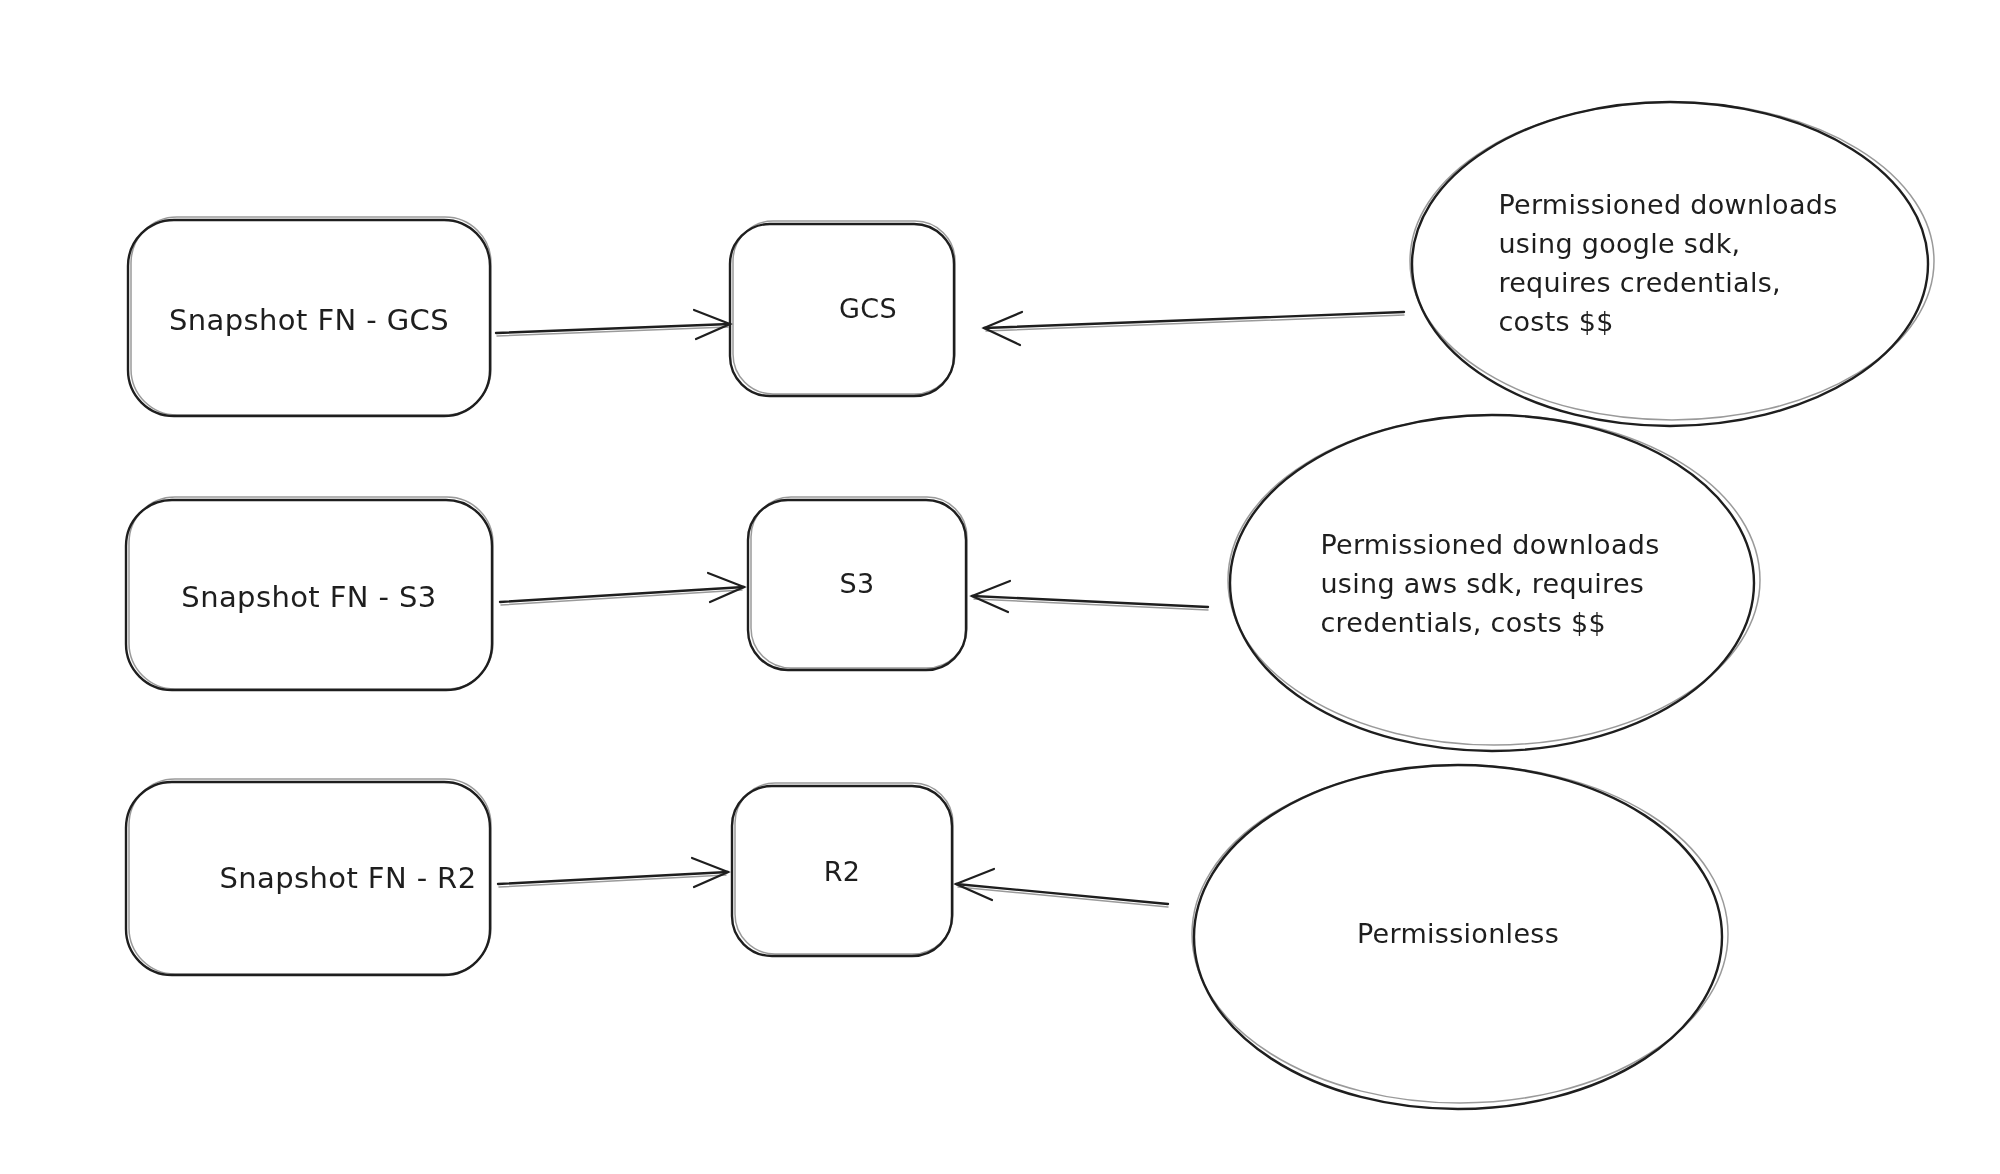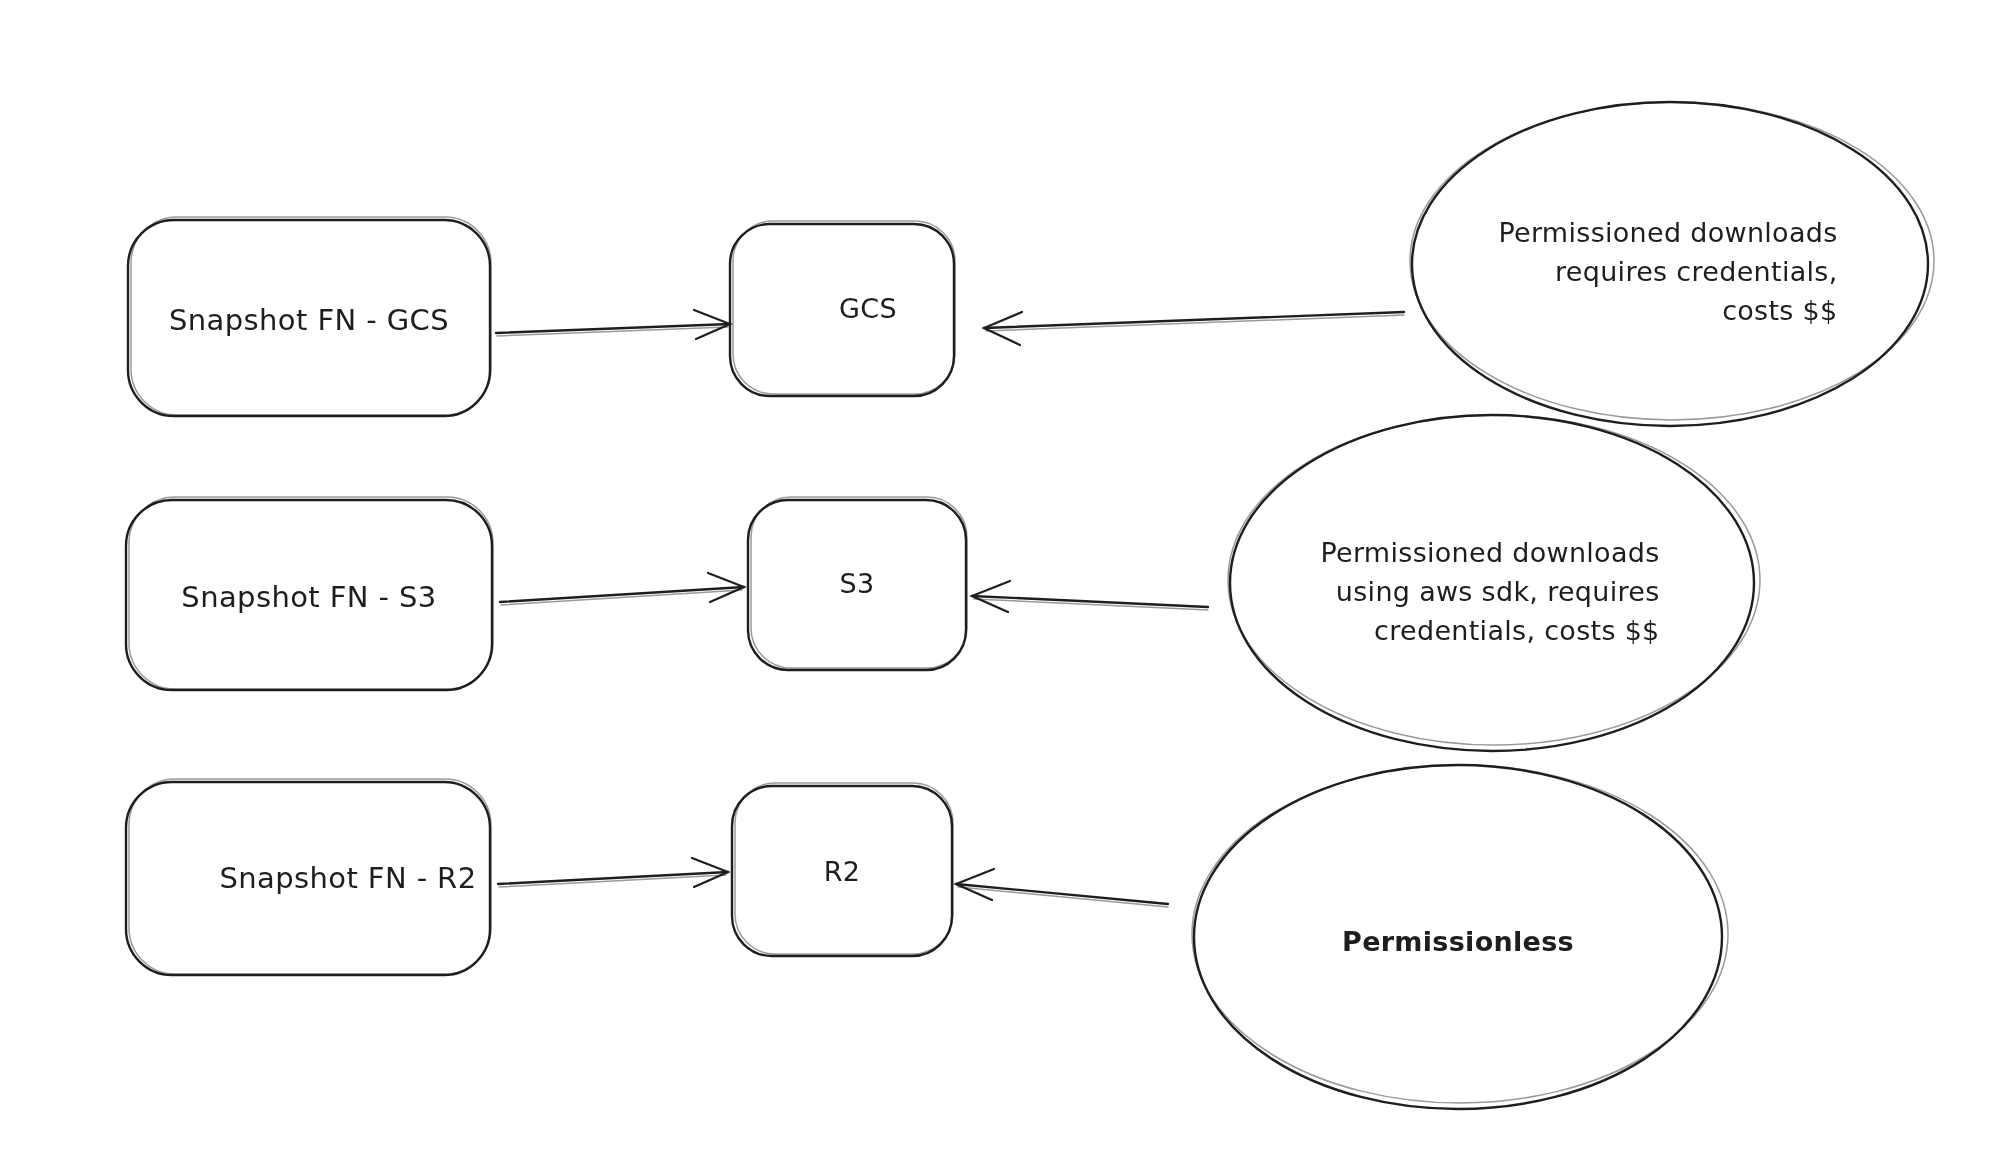--- a/index.html
+++ b/index.html
@@ -35,27 +35,26 @@
     white-space: nowrap;
     color: var(--text);
     letter-spacing: 0.4px;
   }
   .box-label   { font-size: 29px; }
   .store-label { font-size: 27px; }
 
   .note {
     position: absolute;
     transform: translate(-50%, -50%);
-    text-align: right;
+    text-align: left;
     font-size: 27px;
     line-height: 39px;
     color: var(--text);
     letter-spacing: 0.3px;
     white-space: nowrap;
-    margin-top: 8px;
   }
 </style>
 </head>
 <body>
 
 <div class="canvas">
 
   <svg class="shapes" viewBox="0 0 2000 1174" aria-hidden="true">
 
     <g>
@@ -134,31 +133,32 @@
       <line class="sk-ghost" x1="1168" y1="907" x2="958" y2="887"></line>
       <line class="sk-main" x1="1168" y1="904" x2="956" y2="884"></line>
       <polyline class="sk-head" points="994,869 956,884 992,900"></polyline>
     </g>
   </svg>
 
   <div class="label box-label" style="left:309px; top:320px;">Snapshot FN - GCS</div>
   <div class="label store-label" style="left:868px; top:308px;">GCS</div>
   <div class="note" style="left:1668px; top:263px;">
     <div>Permissioned downloads</div>
+    <div>using google sdk,</div>
     <div>requires credentials,</div>
     <div>costs $$</div>
   </div>
 
   <div class="label box-label" style="left:309px; top:597px;">Snapshot FN - S3</div>
   <div class="label store-label" style="left:857px; top:583px;">S3</div>
   <div class="note" style="left:1490px; top:583px;">
     <div>Permissioned downloads</div>
     <div>using aws sdk, requires</div>
     <div>credentials, costs $$</div>
   </div>
 
   <div class="label box-label" style="left:308px; top:878px;margin-left:40px;">Snapshot FN - R2</div>
   <div class="label store-label" style="left:842px; top:871px;text-align:center;">R2</div>
-  <div class="note" style="left:1458px; top:933px;font-weight:bold;">
+  <div class="note" style="left:1458px; top:933px;">
     <div>Permissionless</div>
   </div>
 
 </div>
 
 </body></html>

